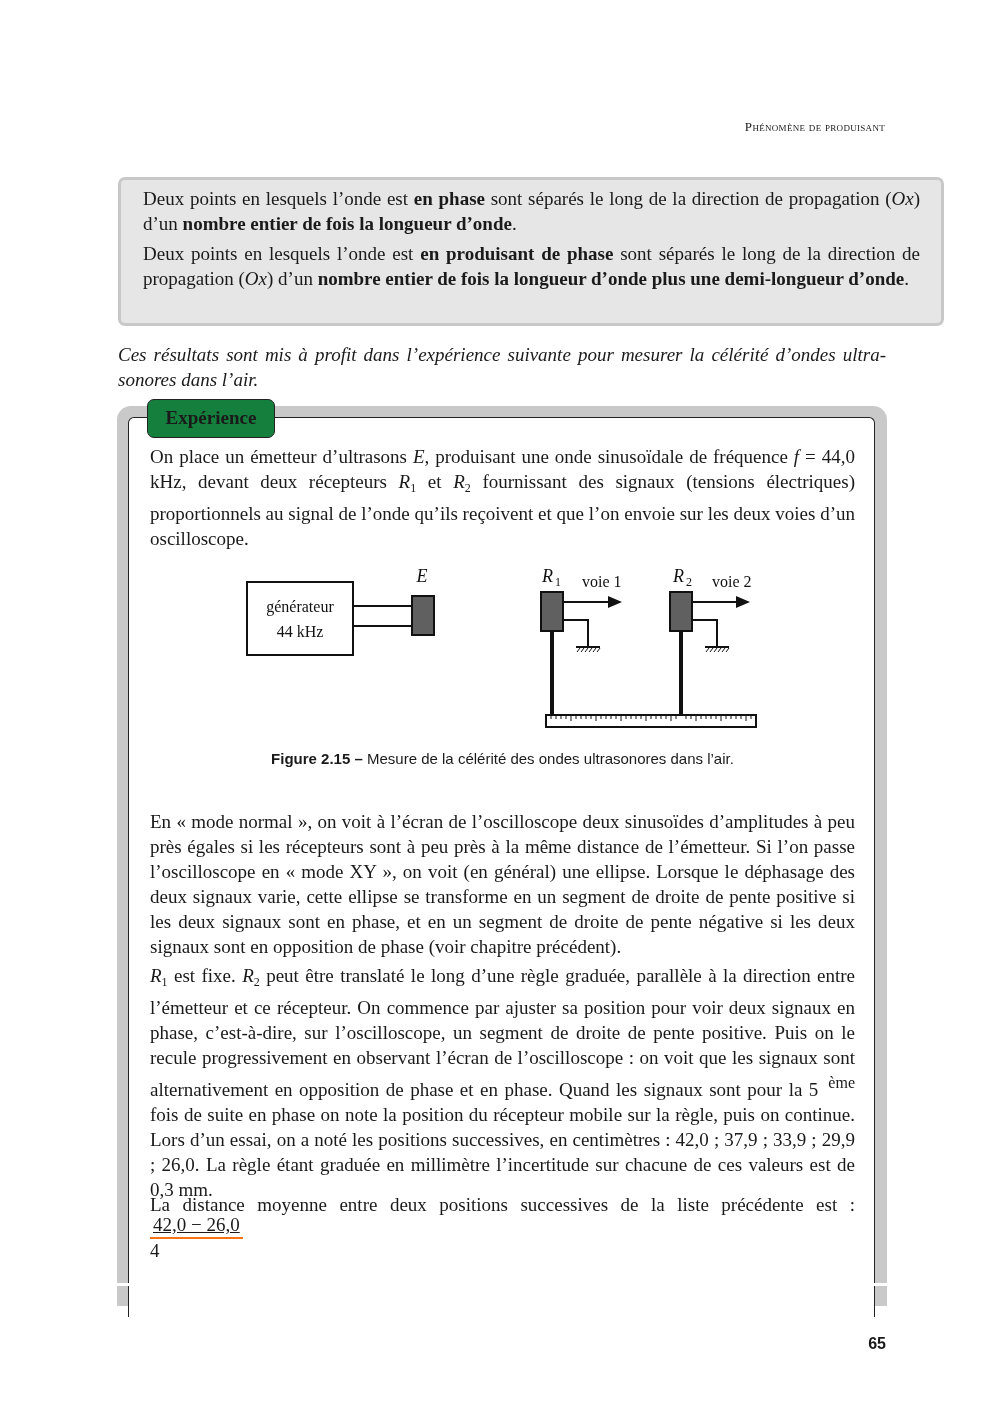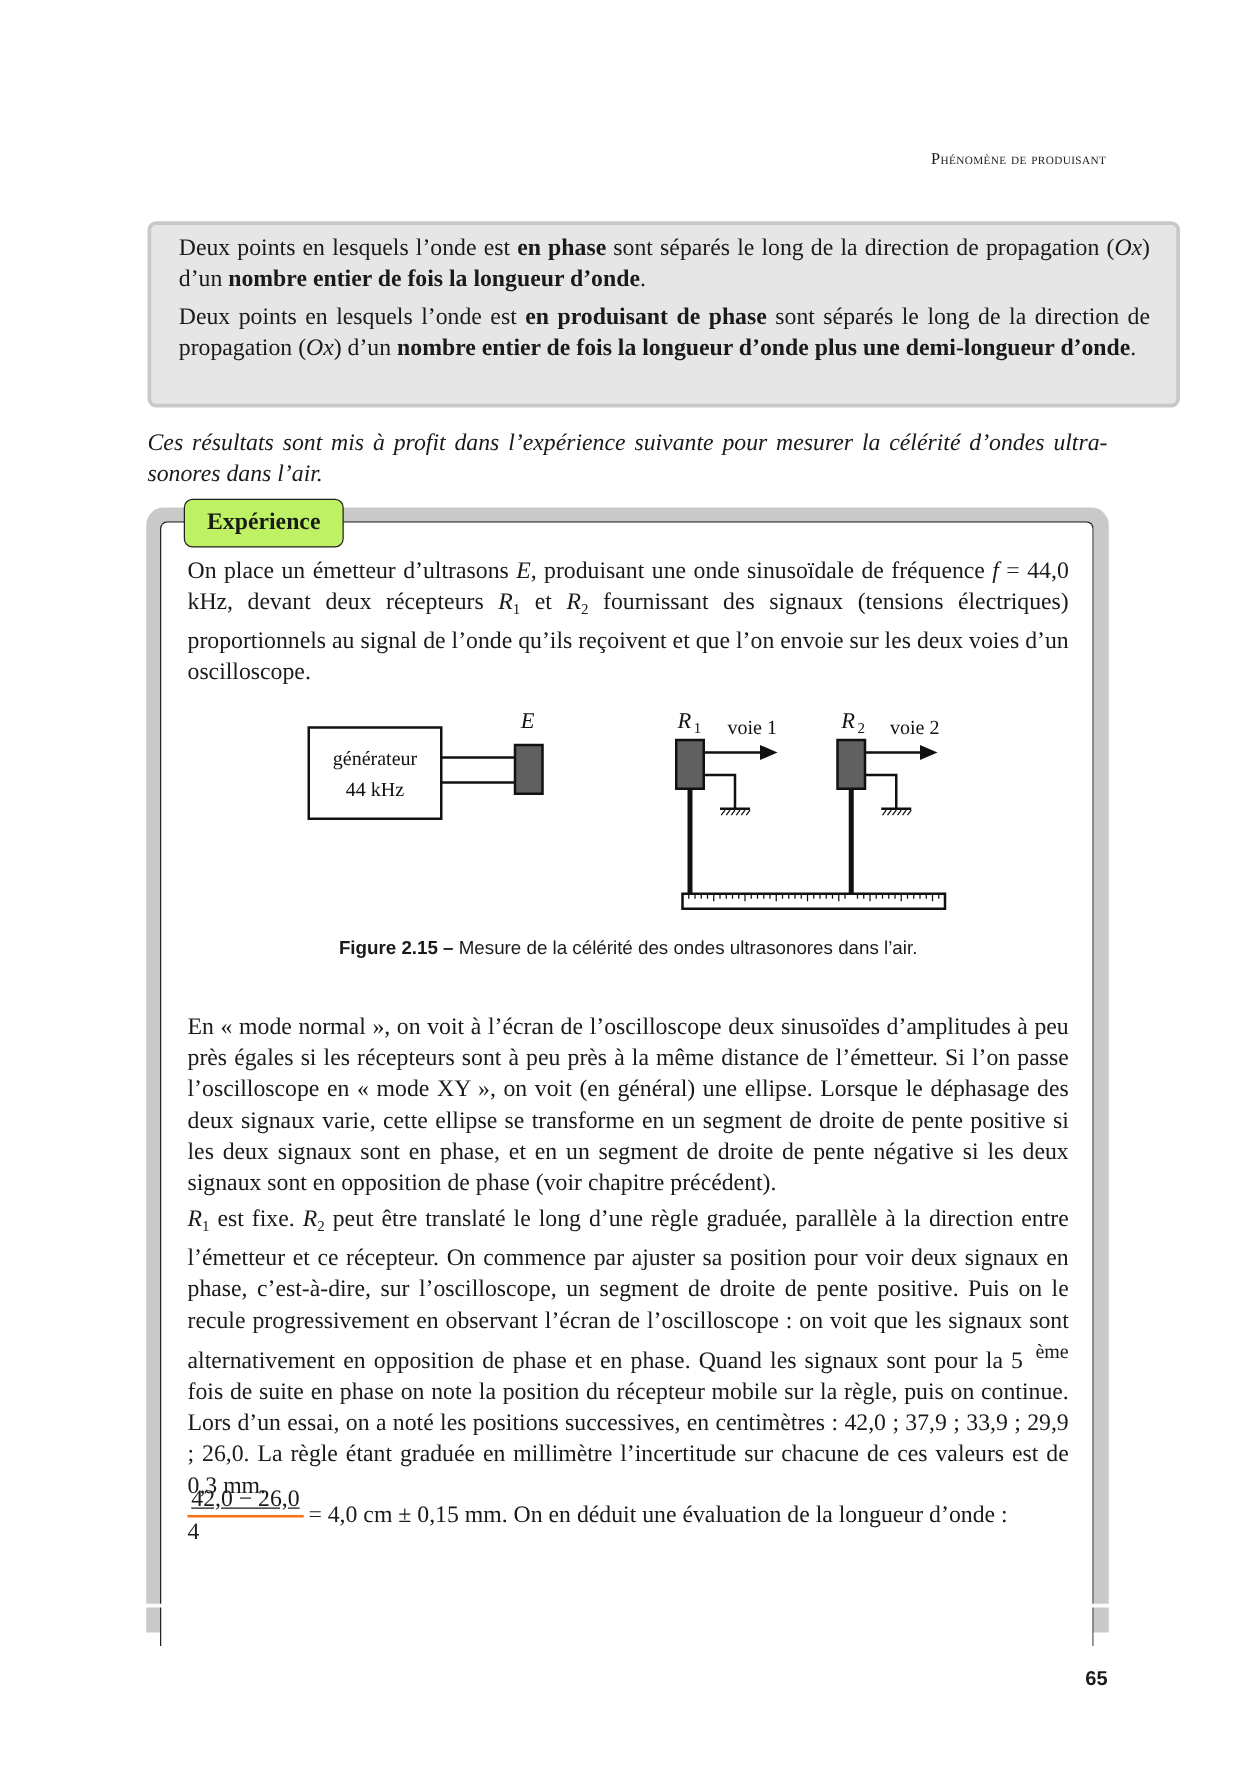--- a/index.html
+++ b/index.html
@@ -11,21 +11,21 @@
   .p.last { text-align-last: left; }
   .defbox { position: absolute; left: 118px; top: 177px; width: 826px; height: 149px; box-sizing: border-box;
             background: #e6e6e6; border: 3px solid #c8c8c8; border-radius: 7px; padding: 6px 21px 0 22px; }
   .defbox .p + .p { margin-top: 5px; }
   .intro { position: absolute; left: 118px; top: 342px; width: 768px; font-style: italic; }
   .exp-outer { position: absolute; left: 117px; top: 406px; width: 770px; height: 900px; box-sizing: border-box;
                background: #c9c9c9; border-radius: 14px 14px 0 0; }
   .exp-inner { position: absolute; left: 128px; top: 417px; width: 747px; height: 900px; box-sizing: border-box;
                background: #ffffff; border: 1.5px solid #222; border-bottom: none; border-radius: 6px 6px 0 0; }
   .exp-tab { position: absolute; left: 147px; top: 399px; width: 128px; height: 39px; box-sizing: border-box;
-             background: #bef264; border: 1.5px solid #222; border-radius: 7px; font-weight: bold; font-size: 19px;
+             background: #15803d; border: 1.5px solid #222; border-radius: 7px; font-weight: bold; font-size: 19px;
              text-align: center; line-height: 36px; }
   .exp-body { position: absolute; left: 150px; width: 705px; }
   .sub { font-size: 12px; vertical-align: -4px; }
   .sup { font-size: 16px; vertical-align: 8px; margin-left: 10px; }
   i { font-style: italic; }
   .figure { position: absolute; left: 230px; top: 560px; width: 560px; height: 180px; }
   .caption { position: absolute; left: 150px; top: 750px; width: 705px; text-align: center;
              font-family: "Liberation Sans", "DejaVu Sans", sans-serif; font-size: 15px; }
   .caption b { font-weight: bold; }
   .frac { display: inline-block; vertical-align: middle; text-align: center; margin-right: 4px; }
@@ -158,18 +158,19 @@
   </svg>
 </div>
 
 <div class="caption"><b>Figure 2.15</b><b> – </b><span>Mesure de la célérité des ondes ultrasonores dans l’air.</span></div>
 
 <p class="p last exp-body" style="top:809px;">En « mode normal », on voit à l’écran de l’oscilloscope deux sinusoïdes d’amplitudes à peu près égales si les récepteurs sont à peu près à la même distance de l’émetteur. Si l’on passe l’oscilloscope en « mode XY », on voit (en général) une ellipse. Lorsque le déphasage des deux signaux varie, cette ellipse se transforme en un segment de droite de pente positive si les deux signaux sont en phase, et en un segment de droite de pente négative si les deux signaux sont en opposition de phase (voir chapitre précédent).</p>
 
 <p class="p last exp-body" style="top:963px;"><i>R</i><span class="sub">1</span><span> est fixe. </span><i>R</i><span class="sub">2</span><span> peut être translaté le long d’une règle graduée, parallèle à la direction entre l’émetteur et ce récepteur. On commence par ajuster sa position pour voir deux signaux en phase, c’est-à-dire, sur l’oscilloscope, un segment de droite de pente positive. Puis on le recule progressivement en observant l’écran de l’oscilloscope : on voit que les signaux sont alternativement en opposition de phase et en phase. Quand les signaux sont pour la 5</span><span class="sup">ème</span><span> fois de suite en phase on note la position du récepteur mobile sur la règle, puis on continue. Lors d’un essai, on a noté les positions successives, en centimètres : 42,0 ; 37,9 ; 33,9 ; 29,9 ; 26,0. La règle étant graduée en millimètre l’incertitude sur chacune de ces valeurs est de 0,3 mm.</span></p>
 
 <div class="exp-body" style="top:1192px;">
-  <p class="p last" style="margin-top:-3px;"><span class="frac"><span class="num">42,0 − 26,0</span><span class="den">4</span></span><span>= 4,0 cm ± 0,15 mm. On en déduit une évaluation de la longueur d’onde :</span></p>
+  <p class="p" style="text-align-last: justify;">La distance moyenne entre deux positions successives de la liste précédente est :</p>
+  <p class="p last" style="margin-top:-3px;"><span class="frac"><span class="num">42,0 − 26,0</span><span class="den">4</span></span></p>
 </div>
 
 <div class="bottom-fade"></div>
 
 <div class="page-number">65</div>
 
 </body></html>

